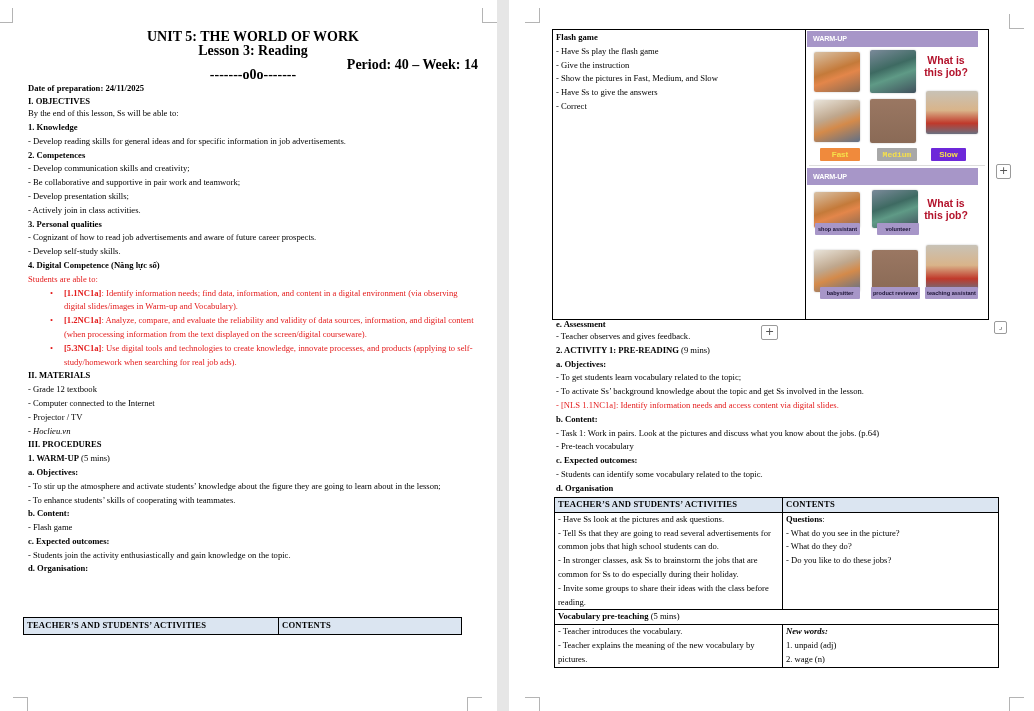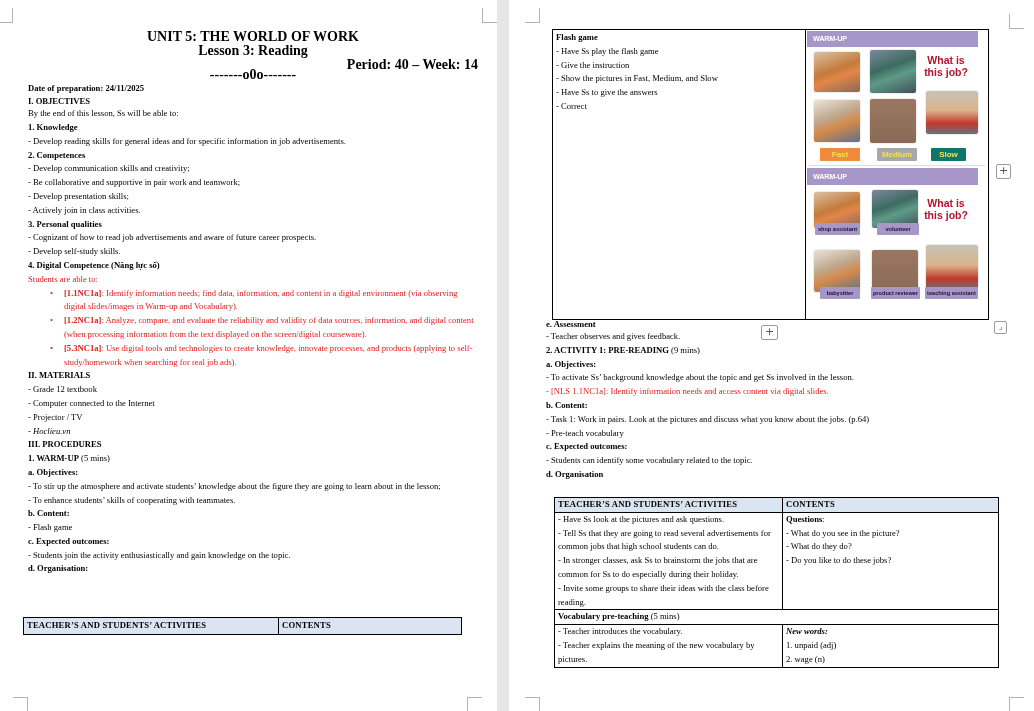--- a/index.html
+++ b/index.html
@@ -11,21 +11,21 @@
   #page-right { left: 509px; width: 525px; }
 
   .corner { position: absolute; width: 15px; height: 15px; border-color: #b4b4b4; border-style: solid; border-width: 0; }
   .c-tl { border-right-width: 1px; border-bottom-width: 1px; }
   .c-tr { border-left-width: 1px; border-bottom-width: 1px; }
   .c-bl { border-right-width: 1px; border-top-width: 1px; }
   .c-br { border-left-width: 1px; border-top-width: 1px; }
 
   .content { position: absolute; font-size: 8.6px; line-height: 13.8px; }
   #page-left .content { left: 28px; top: 30px; width: 450px; }
-  #page-right .content { left: 37px; top: 318px; width: 440px; }
+  #page-right .content { left: 47px; top: 318px; width: 440px; }
   .b { font-weight: bold; }
   .i { font-style: italic; }
   .red { color: #e31b1b; }
   .line { white-space: nowrap; }
   .title-line { font-weight: bold; text-align: center; font-size: 14px; }
 
   ul.dc { list-style: none; margin-left: 22px; }
   ul.dc li { position: relative; padding-left: 14px; color: #e31b1b; }
   ul.dc li::before { content: "•"; position: absolute; left: 0; top: 0; color: #e31b1b; }
 
@@ -141,22 +141,22 @@
         <div class="slide">
           <div class="slide-hdr">WARM-UP</div>
           <div class="slide-body">
             <div class="pic" style="left:7px;top:5px;width:46px;height:40px;background:linear-gradient(160deg,#d9c2a6 0%,#c47a3a 45%,#e3864a 60%,#8a6a52 100%);"></div>
             <div class="pic" style="left:63px;top:3px;width:46px;height:43px;background:linear-gradient(160deg,#7b8a9a 0%,#3e6a62 40%,#5f9a86 60%,#40505c 100%);"></div>
             <div class="slide-q" style="width:52px;">What is this job?</div>
             <div class="pic" style="left:7px;top:53px;width:46px;height:42px;background:linear-gradient(160deg,#e9e4da 0%,#bfa78d 40%,#d48a4a 60%,#5f7088 100%);"></div>
             <div class="pic" style="left:63px;top:52px;width:46px;height:44px;background:linear-gradient(180deg,#9a7762 0%,#8a6a56 100%);"></div>
             <div class="pic" style="left:119px;top:44px;width:52px;height:43px;background:linear-gradient(180deg,#c8c2b6 0%,#d9b48a 45%,#c0392b 75%,#6a7080 100%);"></div>
             <div class="speed" style="left:13px;top:101px;width:40px;background:#f08a3c;color:#f5e04a;">Fast</div>
-            <div class="speed" style="left:70px;top:101px;width:40px;background:#a8a8a8;color:#f5e04a;">Medium</div>
-            <div class="speed" style="left:124px;top:101px;width:35px;background:#0f766e;color:#f5e04a;">Slow</div>
+            <div class="speed" style="left:70px;top:101px;width:40px;background:#a8a8a8;color:#f5e04a;font-family:Liberation Mono, monospace;">Medium</div>
+            <div class="speed" style="left:124px;top:101px;width:35px;background:#6d28d9;color:#f5e04a;">Slow</div>
           </div>
         </div>
         <div style="height:1px;background:#ddd;margin:0 3px;"></div>
 
         <div class="slide" style="margin-top:2px;">
           <div class="slide-hdr" style="height:17px;line-height:17px;">WARM-UP</div>
           <div class="slide-body" style="height:128px;">
             <div class="pic" style="left:7px;top:7px;width:46px;height:36px;background:linear-gradient(160deg,#d9c2a6 0%,#c47a3a 45%,#e3864a 60%,#8a6a52 100%);"></div>
             <div class="lbl" style="left:8px;top:38px;width:45px;">shop assistant</div>
             <div class="pic" style="left:65px;top:5px;width:46px;height:38px;background:linear-gradient(160deg,#7b8a9a 0%,#3e6a62 40%,#5f9a86 60%,#40505c 100%);"></div>
@@ -177,20 +177,21 @@
 
   <div class="ctrl" style="left:487px;top:164px;">+</div>
   <div class="ctrl" style="left:252px;top:325px;width:17px;">+</div>
   <div class="ctrl" style="left:485px;top:321px;width:13px;height:13px;font-size:8px;line-height:10px;">⌟</div>
 
   <div class="content">
     <div class="b" style="line-height:12px;">e. Assessment</div>
     <div>- Teacher observes and gives feedback.</div>
     <div><span class="b">2. ACTIVITY 1: PRE-READING</span><span> (9 mins)</span></div>
     <div class="b">a. Objectives:</div>
+    <div class="line">- To get students learn vocabulary related to the topic;</div>
     <div class="line">- To activate Ss’ background knowledge about the topic and get Ss involved in the lesson.</div>
     <div class="red line">- [NLS 1.1NC1a]: Identify information needs and access content via digital slides.</div>
     <div class="b">b. Content:</div>
     <div class="line">- Task 1: Work in pairs. Look at the pictures and discuss what you know about the jobs. (p.64)</div>
     <div>- Pre-teach vocabulary</div>
     <div class="b">c. Expected outcomes:</div>
     <div>- Students can identify some vocabulary related to the topic.</div>
     <div class="b">d. Organisation</div>
   </div>
 

